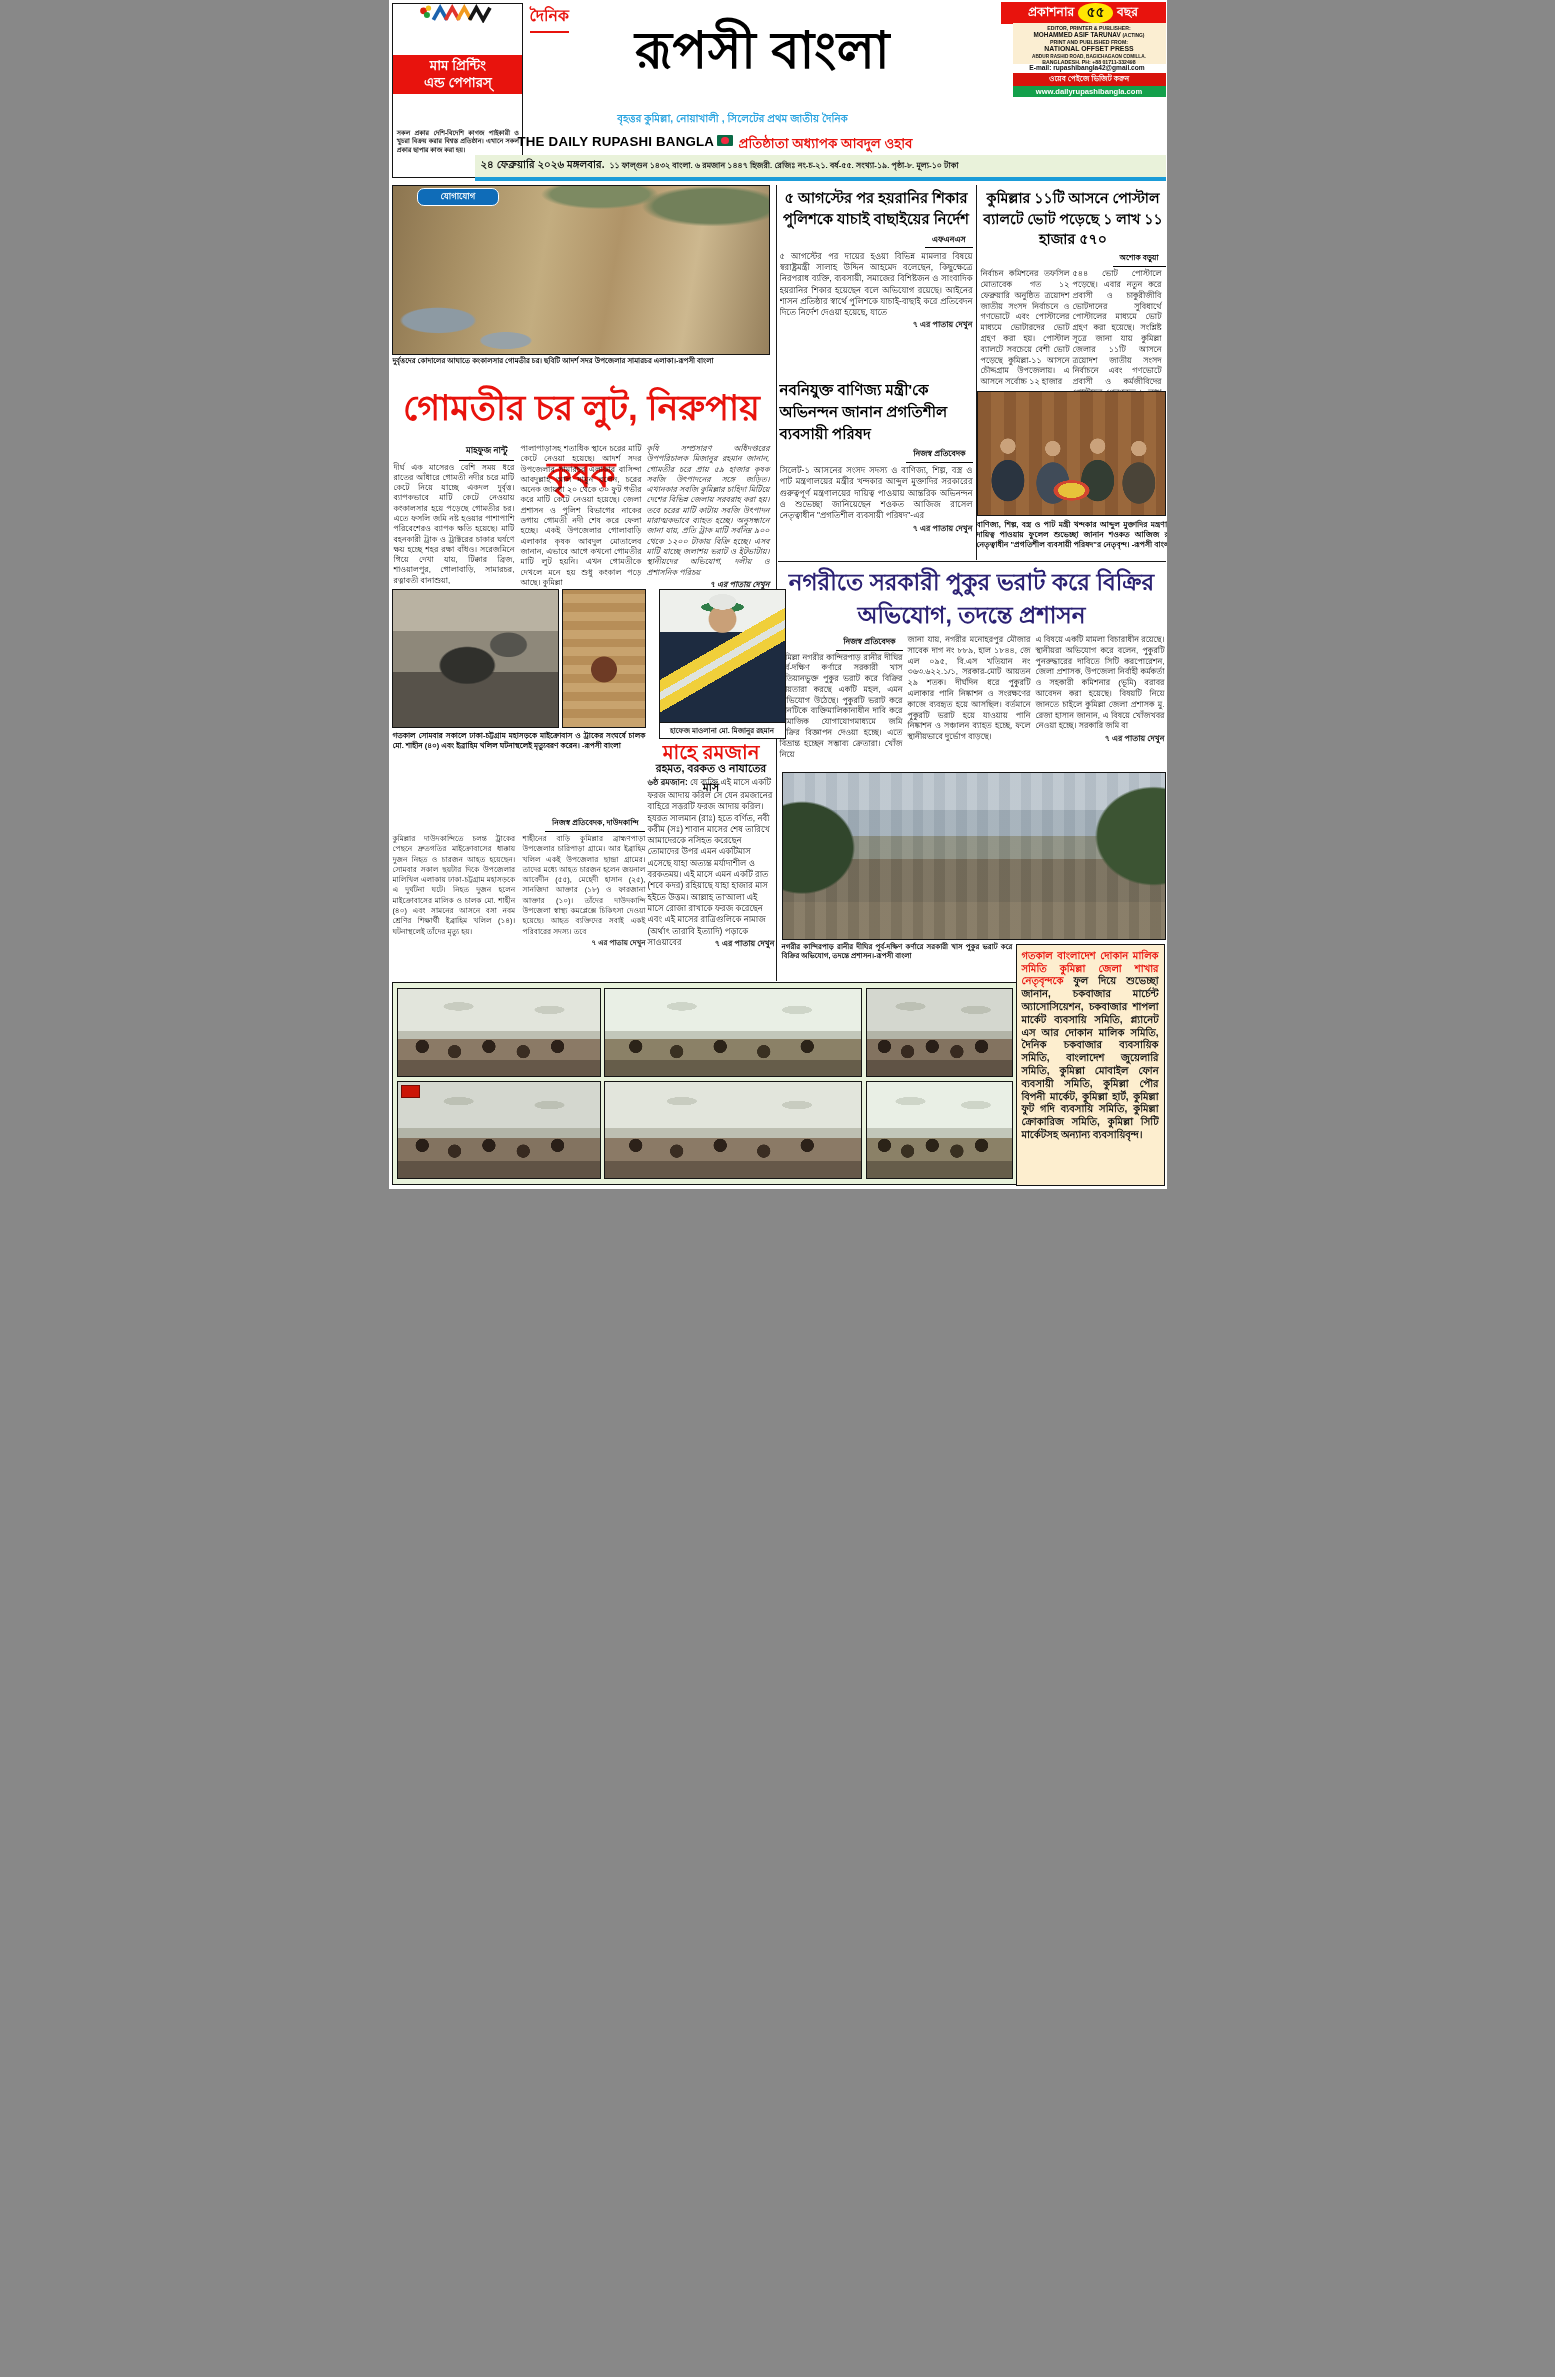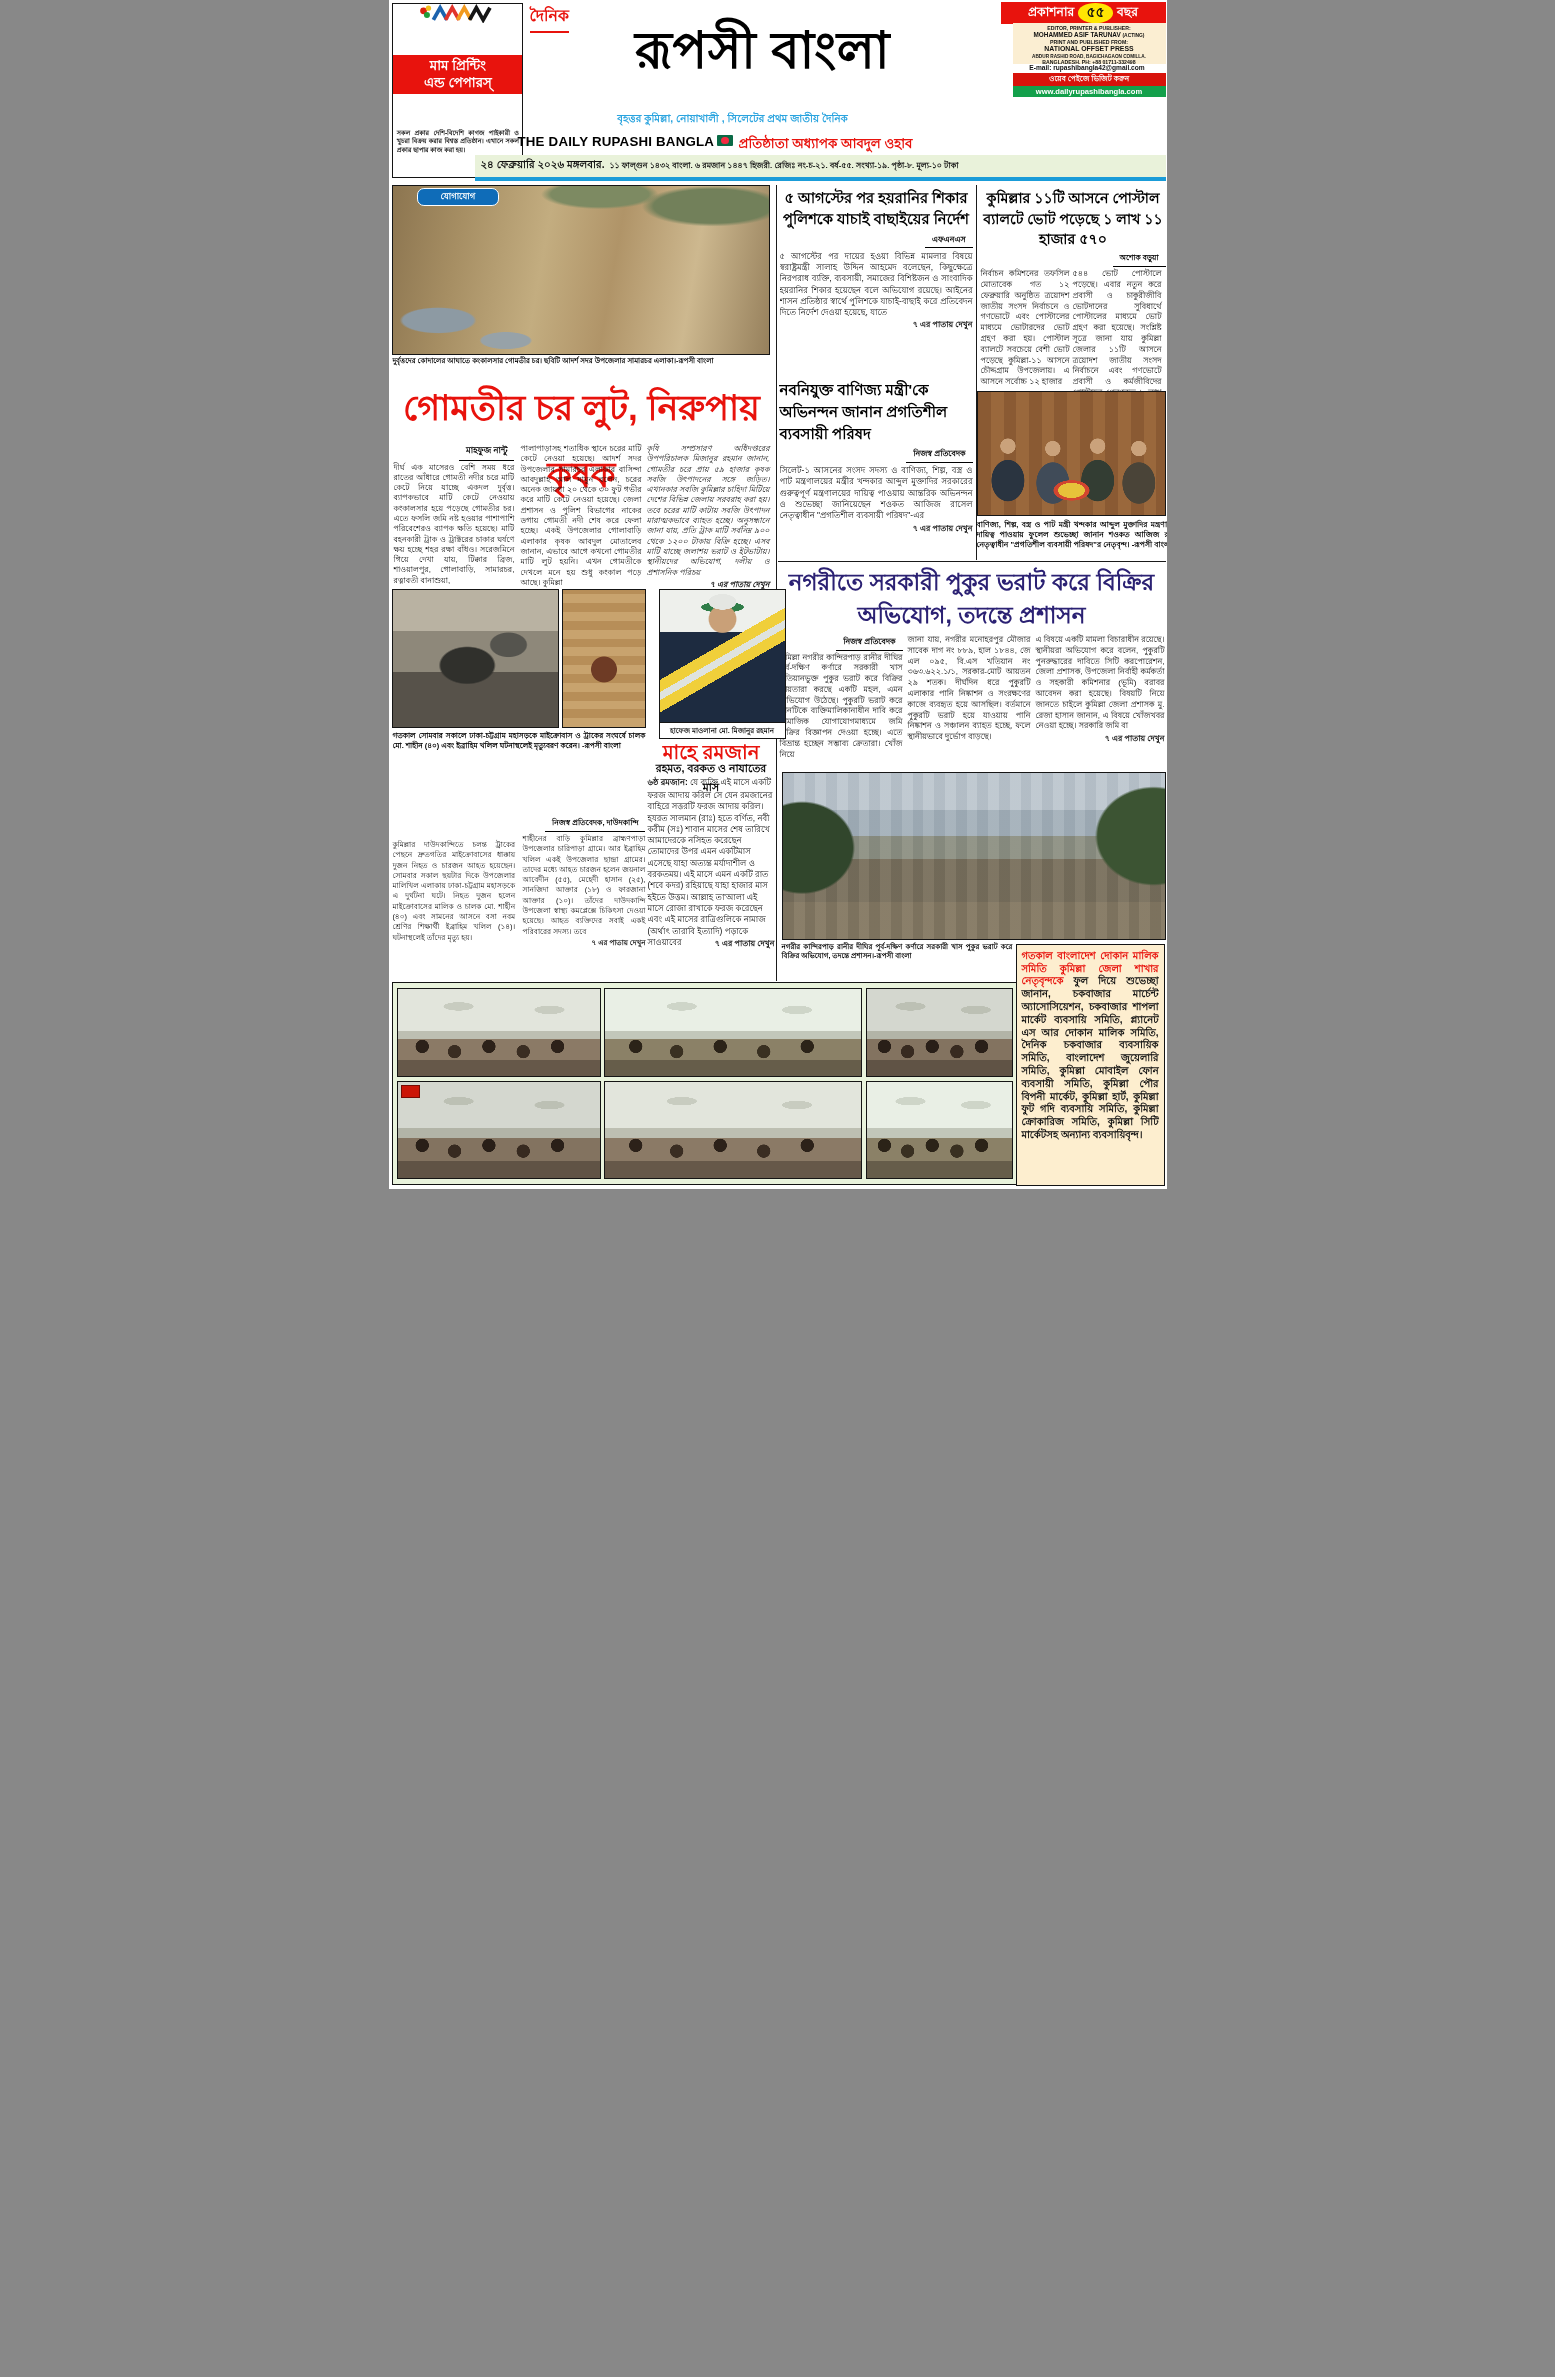--- a/index.html
+++ b/index.html
@@ -217,21 +217,21 @@
   </div>
   <div class="ph ph-pond" style="left:393px;top:772px;width:384px;height:168px;"></div>
   <div class="abs cap" style="left:393px;top:943px;width:231px;font-size:7.1px;">নগরীর কান্দিরপাড় রানীর দীঘির পূর্ব-দক্ষিণ কর্ণারে সরকারী খাস পুকুর ভরাট করে বিক্রির অভিযোগ, তদন্তে প্রশাসন।-রূপসী বাংলা</div>
 
   
   <div class="ph ph-crash" style="left:3.9px;top:589px;width:167px;height:139px;"></div>
   <div class="ph ph-shop" style="left:173px;top:589px;width:84px;height:139px;"></div>
   <div class="abs cap" style="left:3.9px;top:731px;width:253px;font-size:7.4px;">গতকাল সোমবার সকালে ঢাকা-চট্টগ্রাম মহাসড়কে মাইক্রোবাস ও ট্রাকের সংঘর্ষে চালক মো. শাহীন (৪০) এবং ইব্রাহিম খলিল ঘটনাস্থলেই মৃত্যুবরণ করেন। -রূপসী বাংলা</div>
   <div class="abs" style="left:3.9px;top:816px;width:253px;">
     <div class="by" style="font-size:7.6px;margin-bottom:2.5px;"><span>নিজস্ব প্রতিবেদক, দাউদকান্দি</span></div>
-    <div style="display:flex;gap:7.4px;align-items:center;">
+    <div style="display:flex;gap:7.4px;">
       <div class="bodytx" style="width:123px;font-size:7.4px;line-height:10.3px;">কুমিল্লার দাউদকান্দিতে চলন্ত ট্রাকের পেছনে দ্রুতগতির মাইক্রোবাসের ধাক্কায় দুজন নিহত ও চারজন আহত হয়েছেন। সোমবার সকাল ছয়টার দিকে উপজেলার মালিখিল এলাকায় ঢাকা-চট্টগ্রাম মহাসড়কে এ দুর্ঘটনা ঘটে। নিহত দুজন হলেন মাইক্রোবাসের মালিক ও চালক মো. শাহীন (৪০) এবং সামনের আসনে বসা নবম শ্রেণির শিক্ষার্থী ইব্রাহিম খলিল (১৪)। ঘটনাস্থলেই তাঁদের মৃত্যু হয়।</div>
       <div style="width:123px;">
         <span class="bodytx" style="font-size:7.4px;line-height:10.3px;display:block;text-align:justify;">শাহীনের বাড়ি কুমিল্লার ব্রাহ্মণপাড়া উপজেলার চারিপাড়া গ্রামে। আর ইব্রাহিম খলিল একই উপজেলার ছান্দ্রা গ্রামের। তাদের মধ্যে আহত চারজন হলেন জয়নাল আবেদীন (৫৫), মেহেদী হাসান (২৫), সানজিদা আক্তার (১৮) ও ফারজানা আক্তার (১০)। তাঁদের দাউদকান্দি উপজেলা স্বাস্থ্য কমপ্লেক্সে চিকিৎসা দেওয়া হয়েছে। আহত ব্যক্তিদের সবাই একই পরিবারের সদস্য। তবে</span>
         <span class="jump" style="font-size:7.1px;">৭ এর পাতায় দেখুন</span>
       </div>
     </div>
   </div>
 
   
   <div class="abs" style="left:259px;top:589px;width:127px;border:1px solid #151515;box-sizing:border-box;margin-left:11px;">

